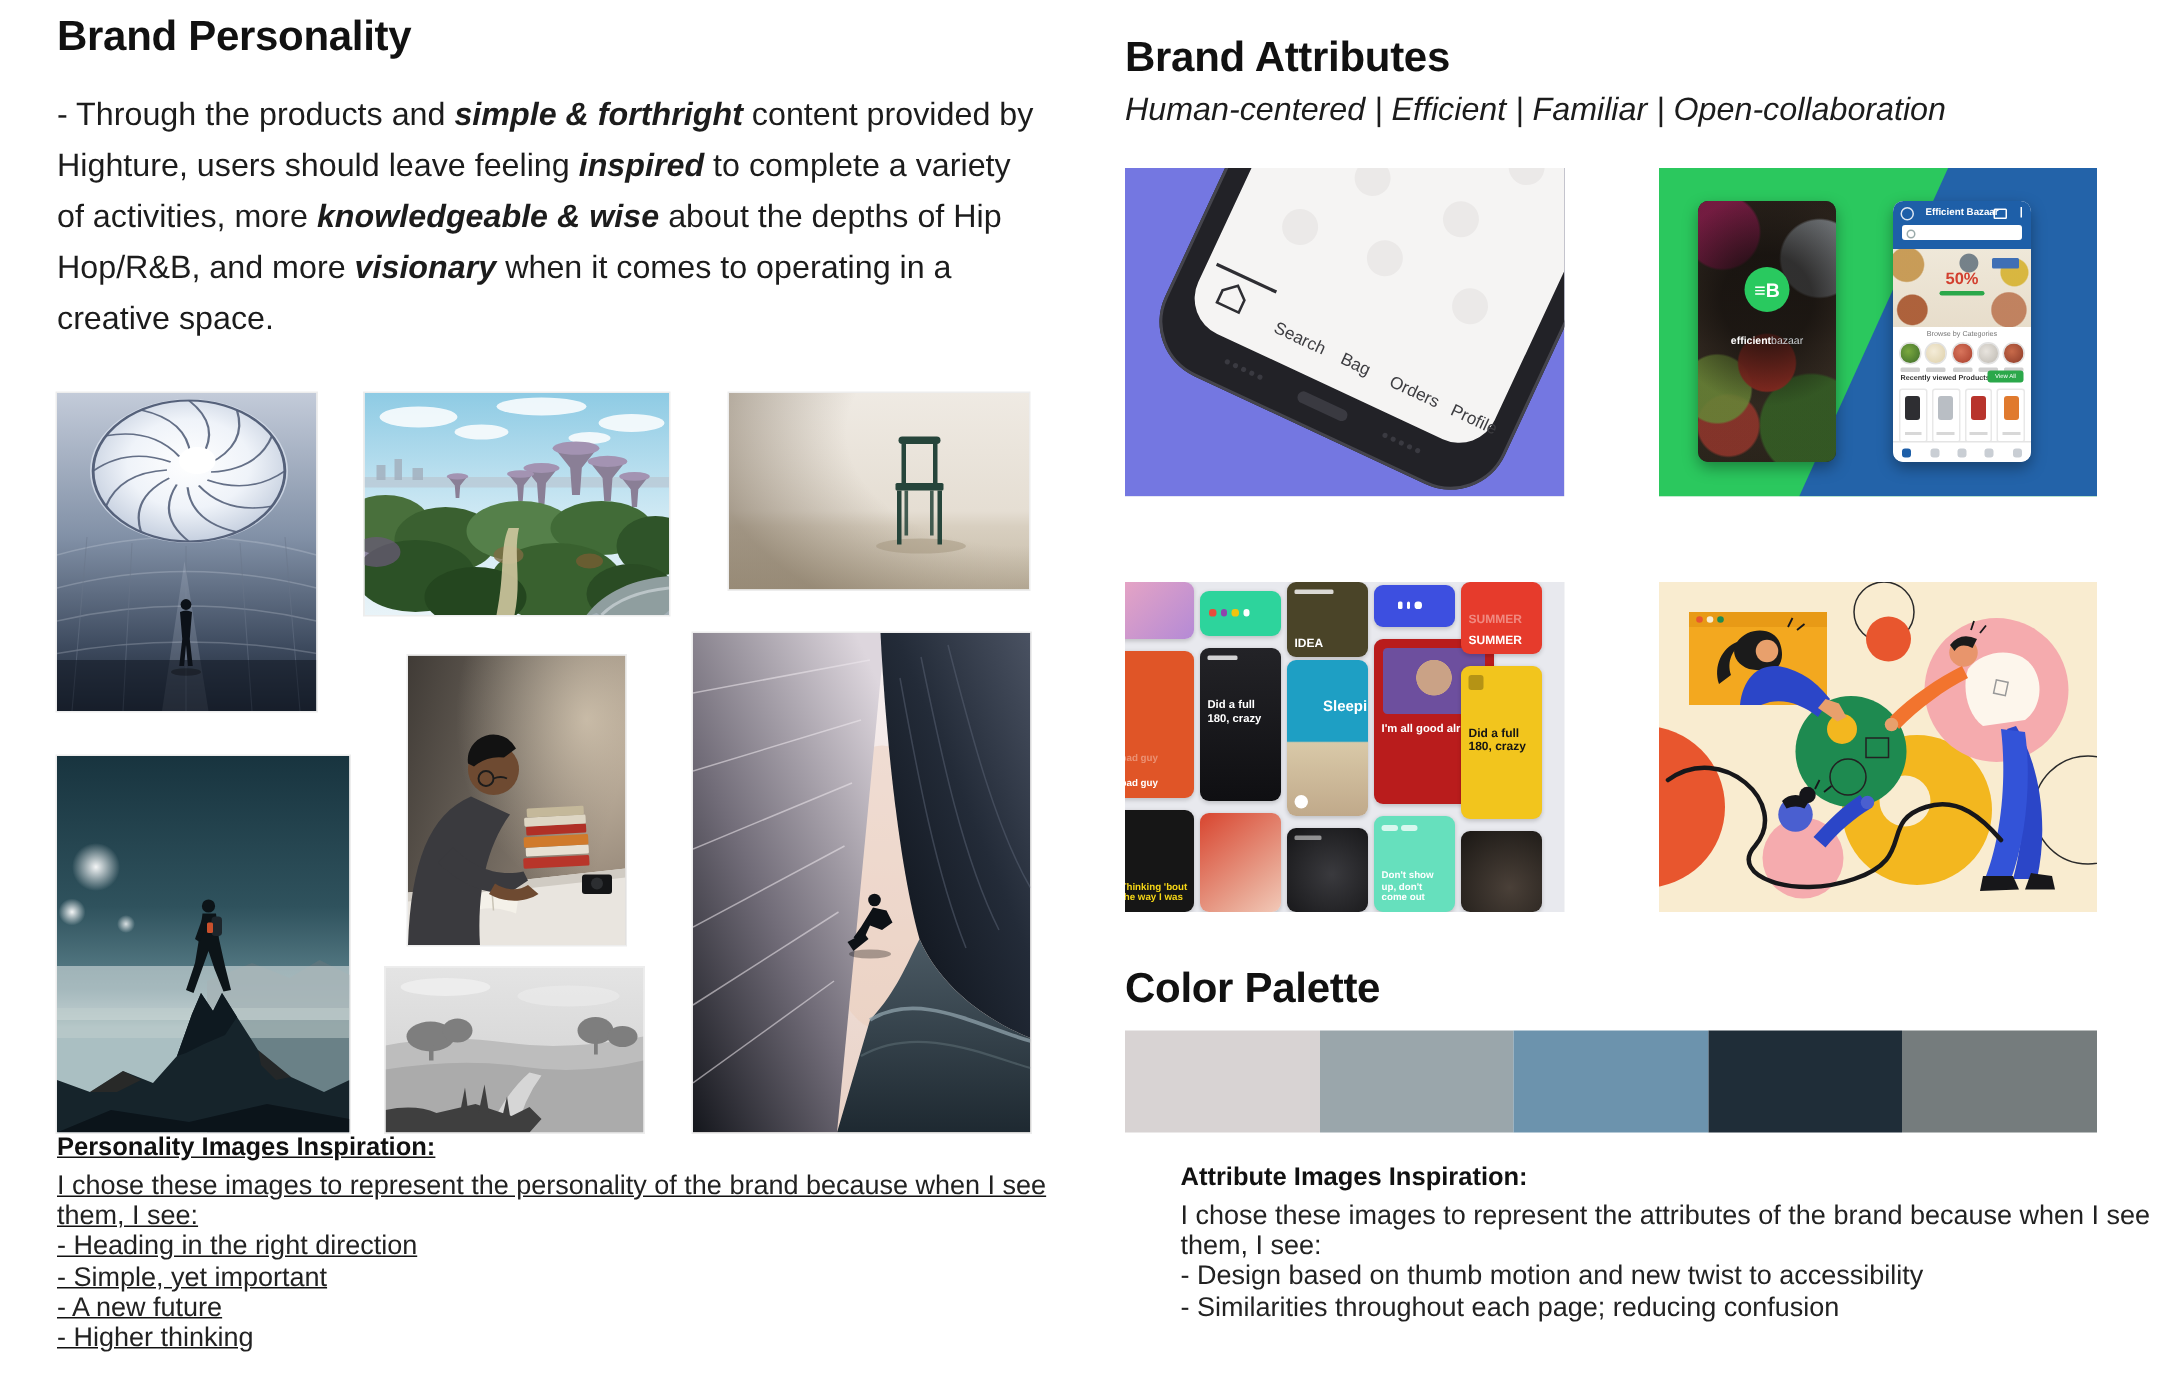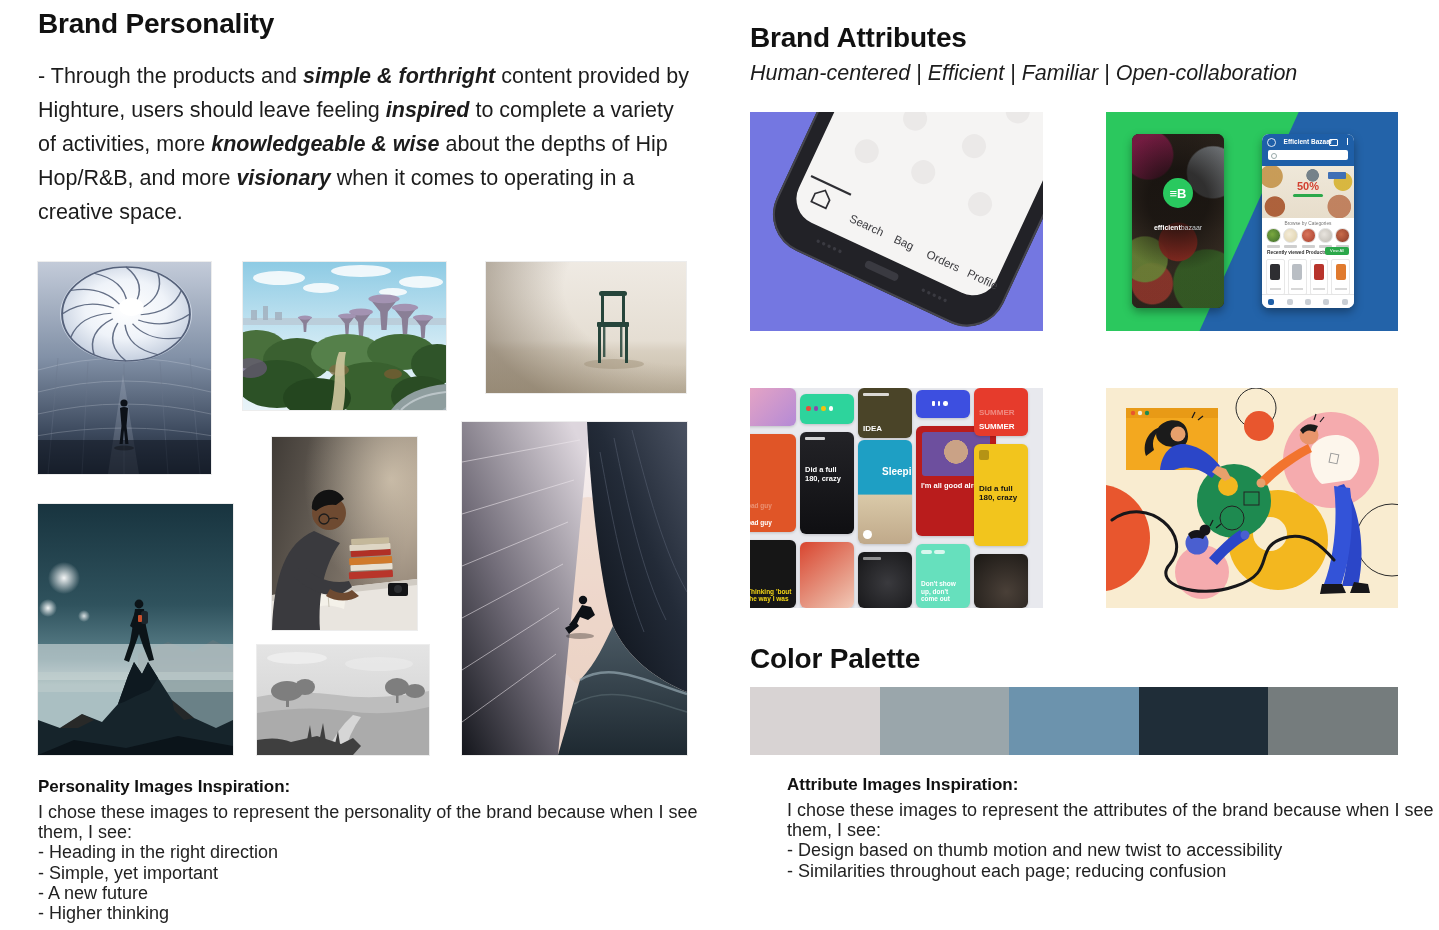--- a/index.html
+++ b/index.html
@@ -401,21 +401,21 @@
       <path d="M68,110 Q80,84 96,70 L104,72 Q92,88 87,110 Z" fill="#d6d6d6"></path>
       <g fill="#3f3f3f">
         <path d="M0,110 V95 Q20,91 34,97 L60,91 84,99 96,93 104,101 96,110 Z"></path>
         <path d="M50,95 l3,-15 2,15 Z"></path>
           <path d="M62,97 l4,-19 3,19 Z"></path>
           <path d="M78,99 l3,-13 2,13 Z"></path>
       </g>
     </svg>
   </div>
 
-  <div class="abs" style="left:38px;top:777px;width:680px;">
+  <div class="abs" style="left:38px;top:755px;width:680px;text-decoration:underline;">
     <div class="insp-h">Personality Images Inspiration:</div>
     <div class="insp-line">I chose these images to represent the personality of the brand because when I see them, I see:</div>
     <div class="insp-line">- Heading in the right direction</div>
     <div class="insp-line">- Simple, yet important</div>
     <div class="insp-line">- A new future</div>
     <div class="insp-line">- Higher thinking</div>
   </div>
 
   <h1 class="abs" style="left:750px;top:22px;">Brand Attributes</h1>
   <div class="abs subtitle" style="left:750px;top:61px;">Human-centered | Efficient | Familiar | Open-collaboration</div>

